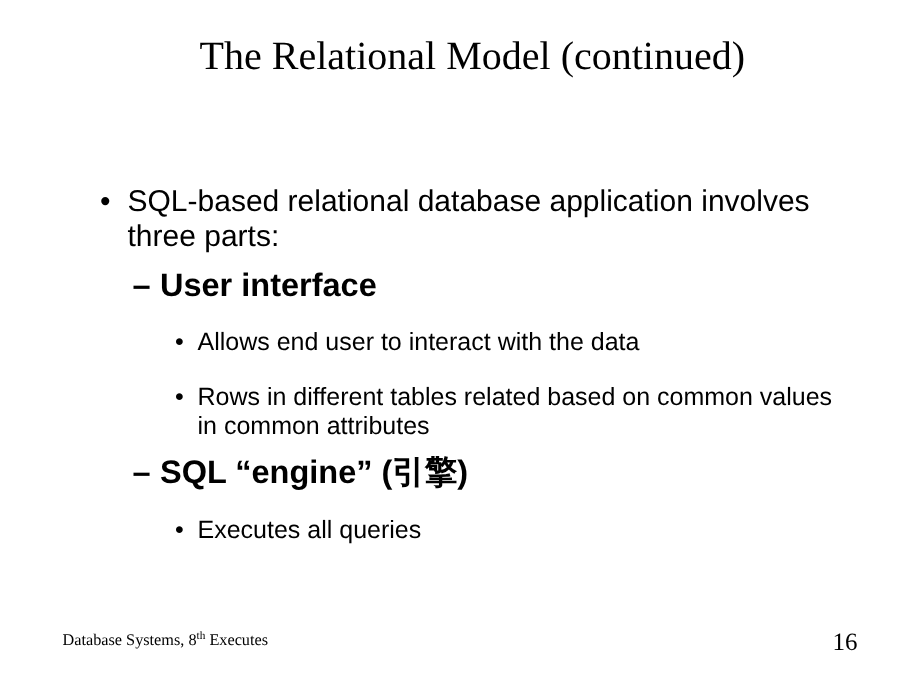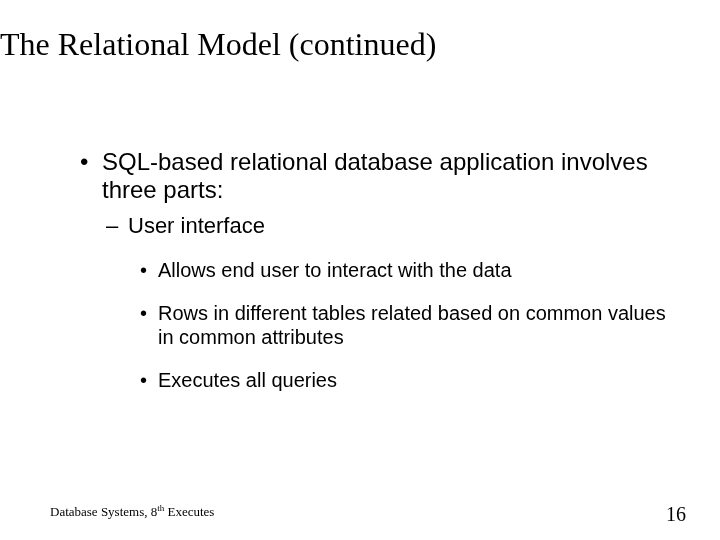--- a/index.html
+++ b/index.html
@@ -15,21 +15,21 @@
     position: relative;
     width: 720px;
     height: 540px;
     box-sizing: border-box;
   }
   .title {
     position: absolute;
     top: 26px;
     left: 0;
     width: 596px;
-    text-align: left;
+    text-align: right;
     font-family: "Times New Roman", Times, serif;
     font-size: 32px;
     font-weight: normal;
   }
   .body {
     position: absolute;
     top: 108px;
     left: 76px;
     width: 590px;
     font-size: 24px;
@@ -46,22 +46,23 @@
     content: "•";
     position: absolute;
     left: 4px;
     top: 0;
     color: #000;
   }
   .lv2 {
     position: relative;
     padding-left: 26px;
     margin-left: 26px;
-    font-size: 22px;
+    font-size: 26px;
     margin-top: 8px;
+    font-weight: bold;
   }
   .lv2::before {
     content: "–";
     position: absolute;
     left: 4px;
     top: 0;
   }
   .lv3 {
     position: relative;
     padding-left: 22px;
@@ -101,20 +102,21 @@
 
   <div class="body">
 
     <div class="lv1">SQL-based relational database application involves three parts:</div>
 
     <div class="lv2">User interface</div>
     <div class="lv3">Allows end user to interact with the data</div>
 
     <div class="lv3">Rows in different tables related based on common values in common attributes</div>
 
+    <div class="lv2">SQL “engine” (引擎)</div>
     <div class="lv3">Executes all queries</div>
 
   </div>
 
   <div class="footer-left">
     <span>Database Systems, 8</span><sup>th</sup><span> Executes</span>
   </div>
 
   <div class="page-num">16</div>
 

